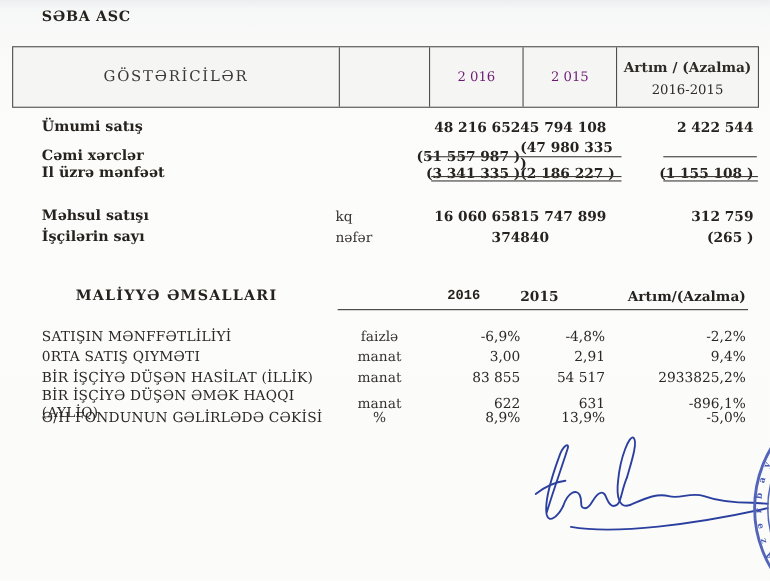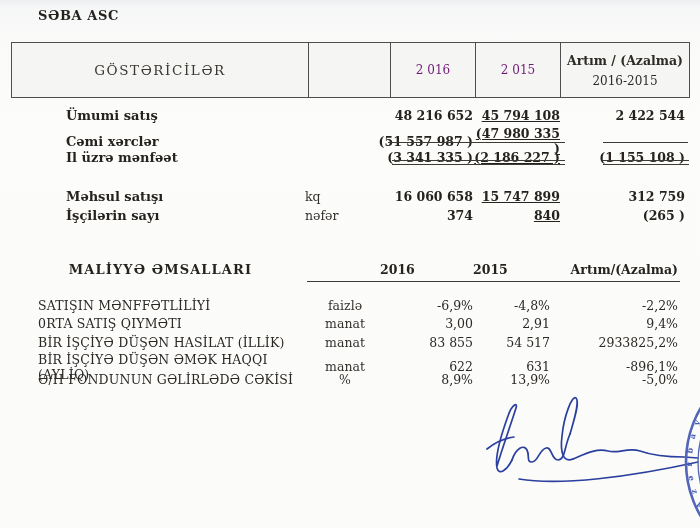--- a/index.html
+++ b/index.html
@@ -21,35 +21,35 @@
   .c-empty{width:81px;}
   .c-y1,.c-y2{width:84px;font-size:12px;color:#701a75;}
   .c-chg{flex:1;font-size:12.5px;}
   .c-chg .l1{font-weight:700;}
   .c-chg .l2{font-size:12px;margin-top:6px;}
 
   
   .trow{position:absolute;left:0;width:700px;height:20px;display:grid;
         grid-template-columns:38px 267px 53px 115px 87px 1fr;
         font-size:12.5px;font-weight:700;align-items:center;color:#26231f;}
-  .trow .lab{grid-column:2;font-size:13px;margin-left:28px;}
+  .trow .lab{grid-column:2;font-size:13px;}
   .trow .unit{grid-column:3;font-weight:400;font-size:12.5px;color:#35322e;}
   .trow .v1{grid-column:4;text-align:right;}
-  .trow .v2{grid-column:5;text-align:right;text-decoration:underline;}
+  .trow .v2{grid-column:5;}
   .trow .ch{grid-column:6;text-align:right;padding-right:15px;}
 
   .hline{position:absolute;height:0;border-top:1.3px solid #3e3b37;}
 
   
   .rtitle{position:absolute;left:38px;top:262px;width:245px;text-align:center;
           font-size:13px;font-weight:700;letter-spacing:1.1px;color:#26231f;}
   .rhead{position:absolute;left:0;top:262px;width:700px;height:16px;display:grid;
          grid-template-columns:38px 272px 70px 93px 77px 1fr;
          font-size:12.5px;font-weight:700;color:#26231f;}
-  .rhead .h1{grid-column:4;text-align:left;padding-right:10px;}
+  .rhead .h1{grid-column:4;text-align:center;padding-right:10px;font-family:Liberation Mono, monospace;}
   .rhead .h2{grid-column:5;text-align:left;padding-right:5px;}
   .rhead .h3{grid-column:6;text-align:right;padding-right:22px;}
   .rrow{position:absolute;left:0;width:700px;height:18px;display:grid;
         grid-template-columns:38px 272px 70px 93px 77px 1fr;
         font-size:12.5px;font-weight:400;align-items:center;color:#2b2824;}
   .rrow .lab{grid-column:2;letter-spacing:.2px;}
   .rrow .unit{grid-column:3;text-align:center;color:#35322e;}
   .rrow .v1{grid-column:4;text-align:right;}
   .rrow .v2{grid-column:5;text-align:right;}
   .rrow .ch{grid-column:6;text-align:right;padding-right:22px;}

